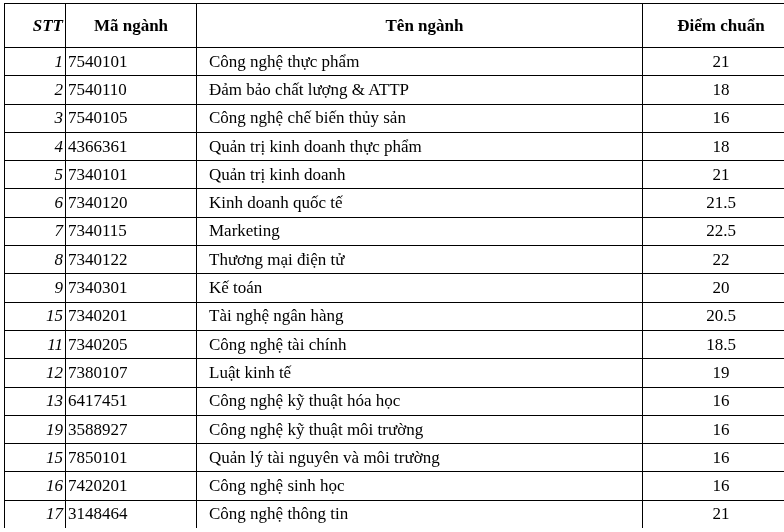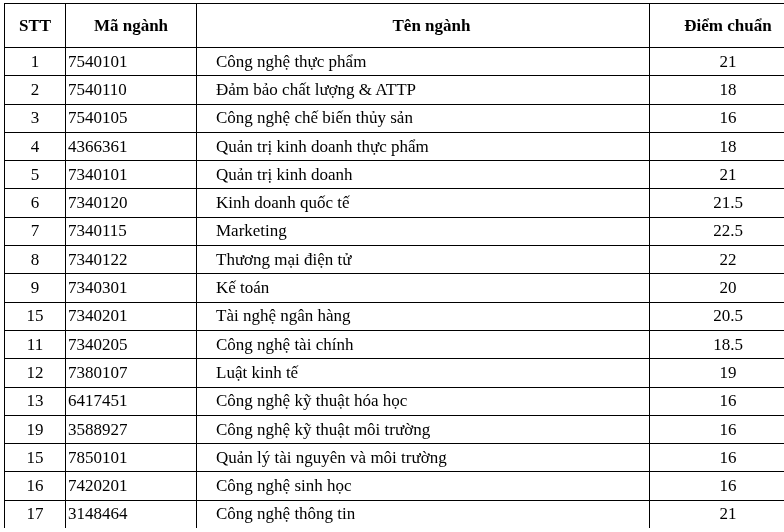--- a/index.html
+++ b/index.html
@@ -31,23 +31,23 @@
       line-height: 26px;
       white-space: nowrap;
       overflow: hidden;
     }
     th {
       height: 43px;
       font-weight: bold;
       font-size: 17px;
       text-align: center;
     }
-    .c-stt { width: 56px; text-align: center; }
+    .c-stt { width: 56px; text-align: right; font-style: italic; }
     .c-code { width: 126px; }
-    .c-name { width: 431px; text-align: left; padding-left: 19px; }
+    .c-name { width: 431px; text-align: left; padding-left: 12px; }
     .c-score { width: 152px; text-align: center; }
     tr.row-17 td { border-bottom: none; }
   </style>
 </head>
 <body>
 
 <table>
   <thead>
     <tr>
       <th class="c-stt">STT</th>

